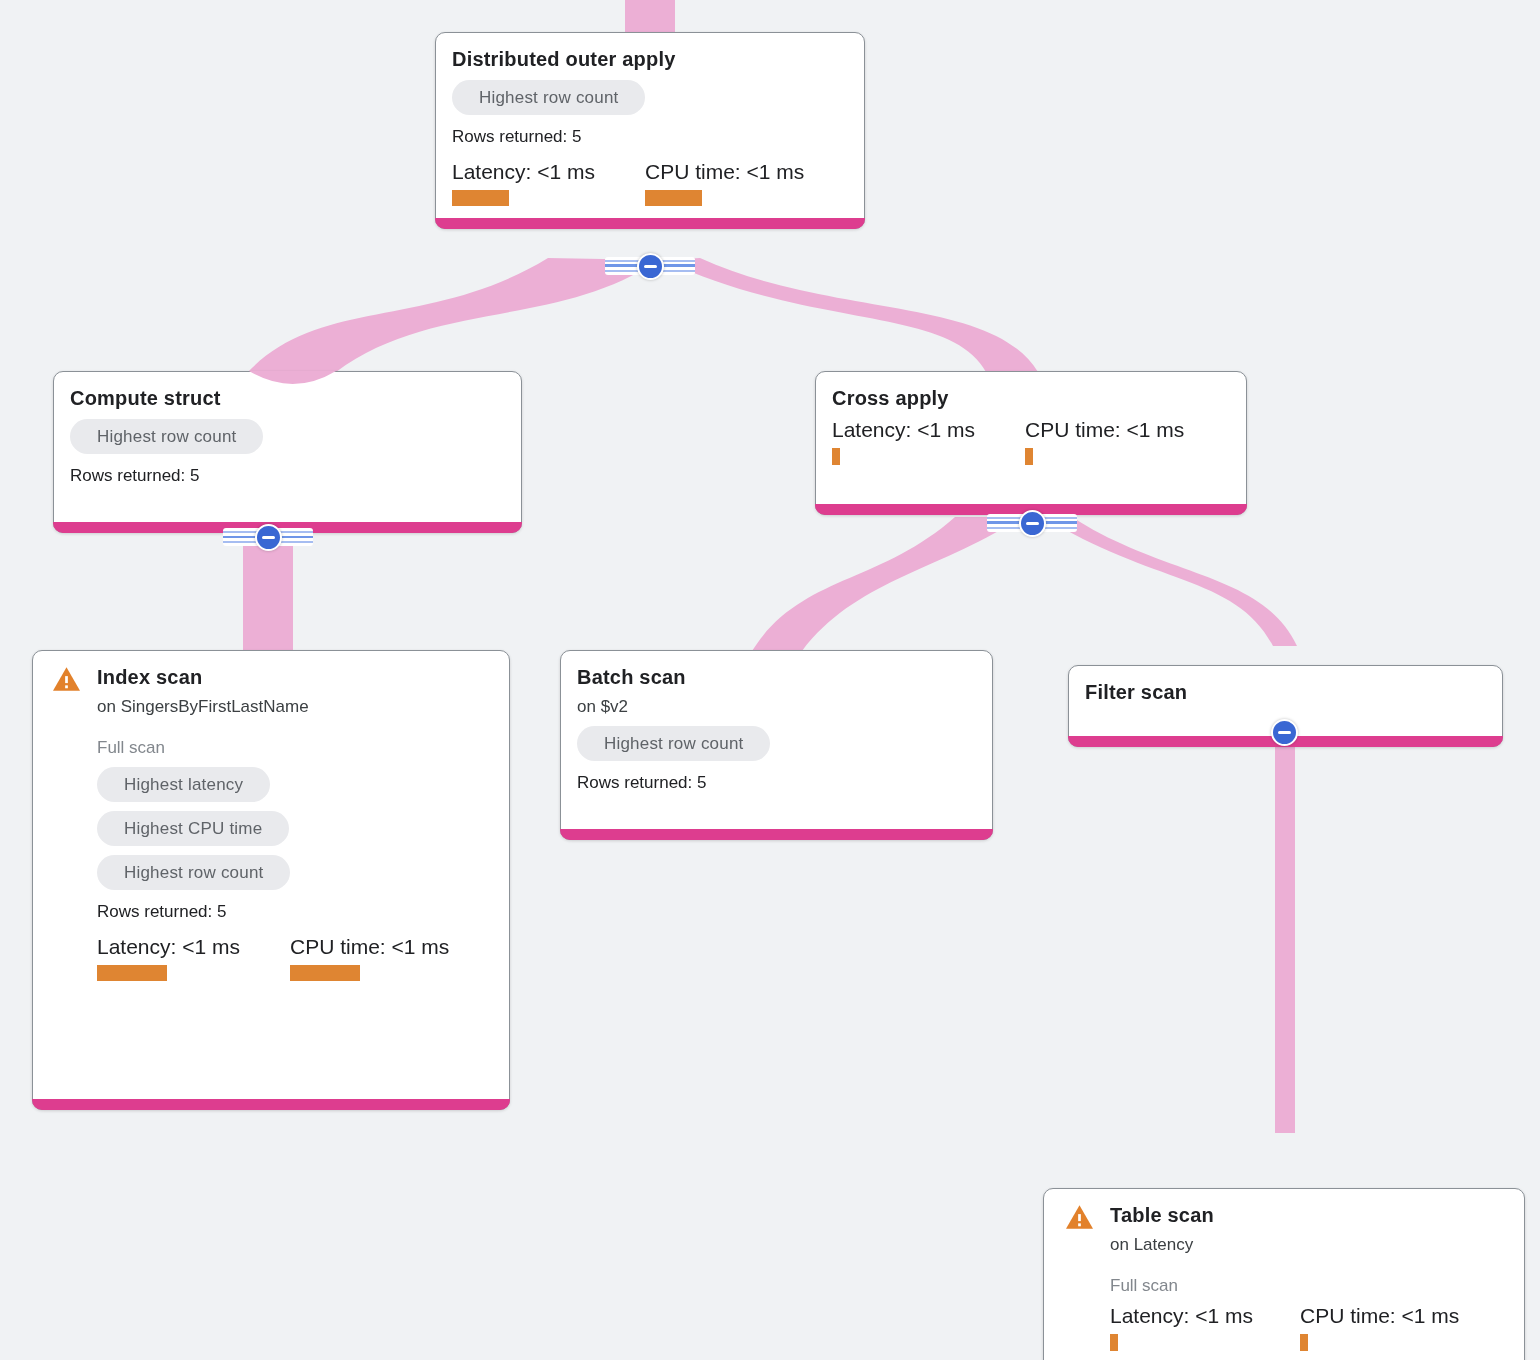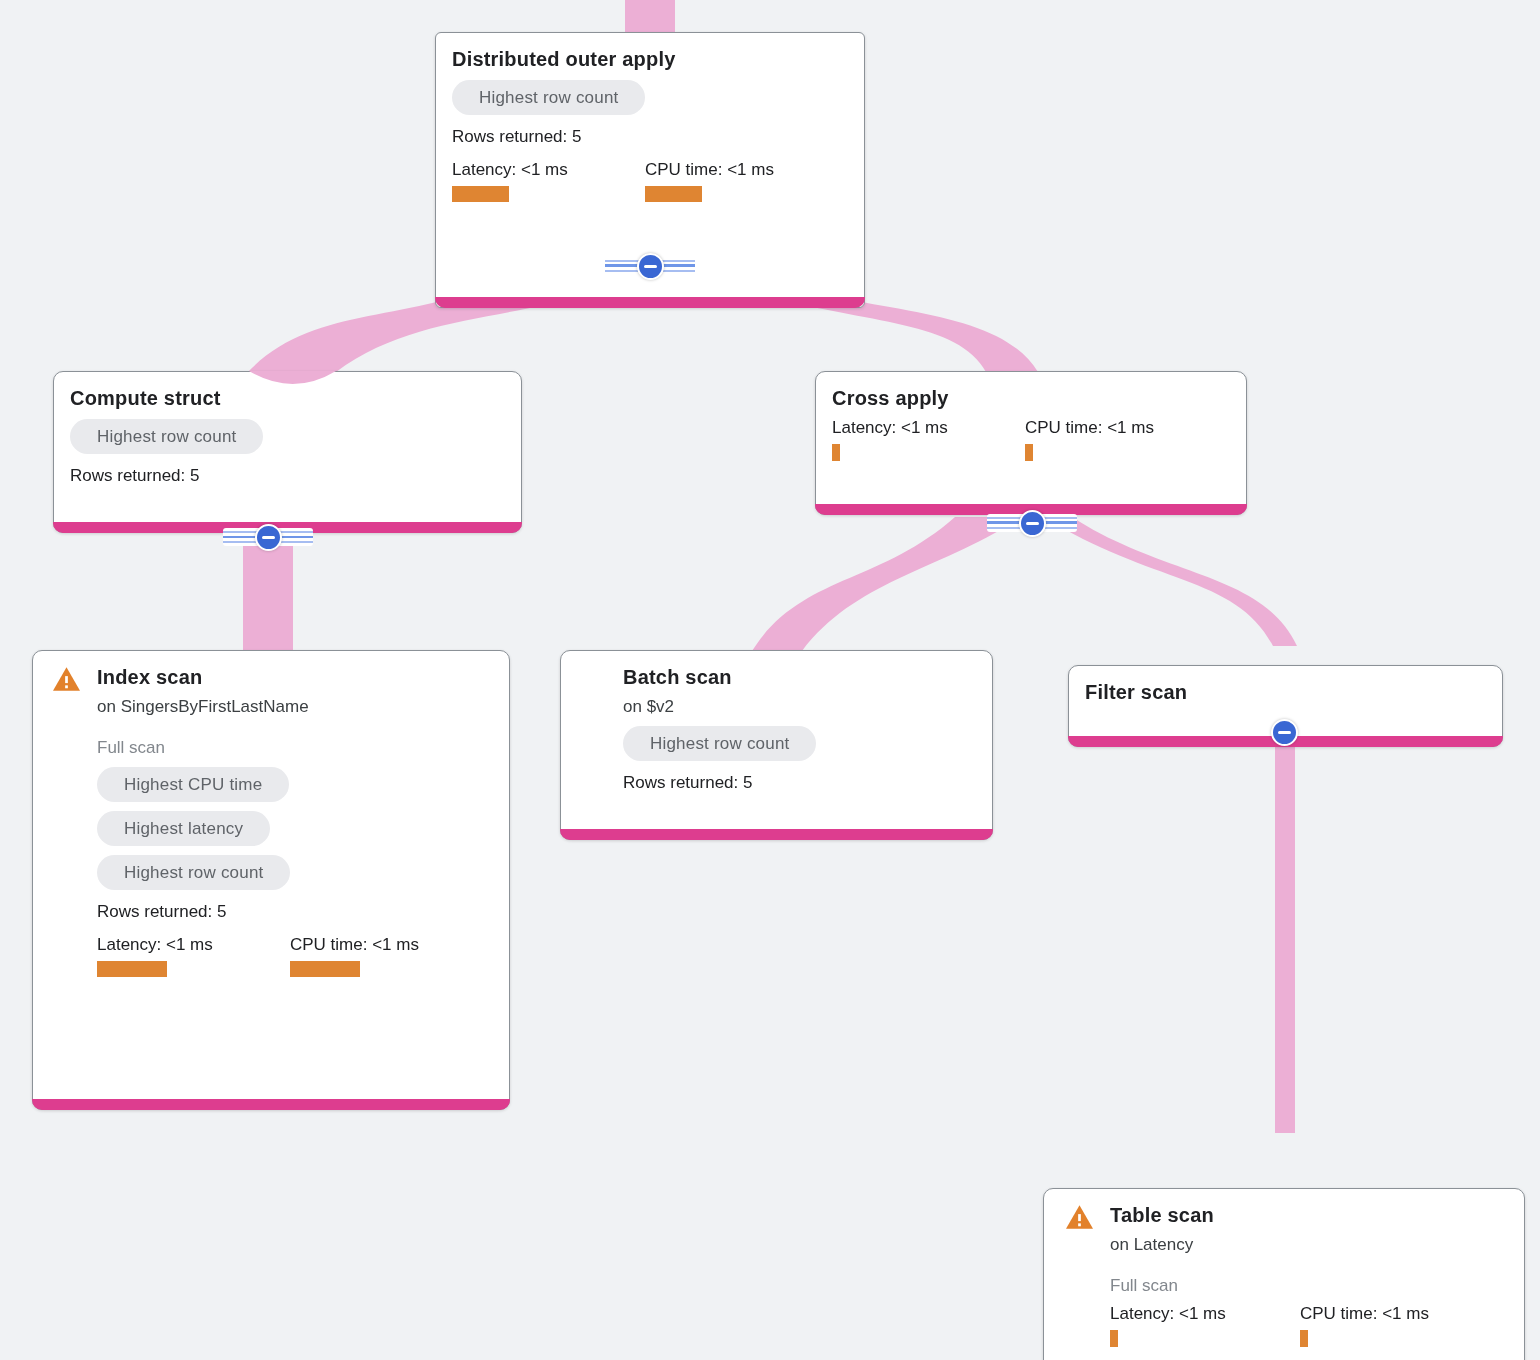--- a/index.html
+++ b/index.html
@@ -19,21 +19,21 @@
   .warn{width:27px;height:25px;flex:none;margin-top:1px;}
   .title{font-size:20px;font-weight:600;color:#202124;letter-spacing:.2px;}
   .sub{font-size:17px;color:#3C4043;margin-top:8px;}
   .muted{font-size:17px;color:#82878D;margin-top:21px;}
   .pillrow{display:block;}
   .pill{display:inline-block;background:#E9EAED;color:#5F6368;font-size:17px;line-height:1;
         padding:9px 27px;border-radius:18px;margin-top:9px;letter-spacing:.2px;}
   .rows{font-size:17px;color:#202124;margin-top:12px;}
   .metrics{display:flex;margin-top:13px;}
   .metric{width:193px;flex:none;}
-  .mlabel{font-size:17px;color:#202124;}
+  .mlabel{font-size:21px;color:#202124;}
   .bar{background:#DF8532;margin-top:6px;height:16px;}
   .bar-md{width:57px;}
   .bar-lg{width:70px;}
   .bar-sm{width:8px;height:17px;}
 
   
   .cbtn{position:absolute;z-index:3;width:90px;height:18px;display:flex;
         align-items:center;justify-content:center;cursor:pointer;}
   .cbtn .band{position:absolute;inset:0;border-radius:3px;
       background:linear-gradient(to bottom,
@@ -53,21 +53,21 @@
   <svg class="edges" width="1540" height="1360" viewBox="0 0 1540 1360">
     <rect x="625" y="0" width="50" height="36" fill="#ECAFD5"></rect>
     <path d="M548,258 C430,330 320,296 248,372 L336,372 C432,300 560,328 658,260 Z" fill="#ECAFD5"></path>
     <path d="M664,260 C812,330 950,306 986,372 L1038,372 C992,296 832,318 700,258 Z" fill="#ECAFD5"></path>
     <rect x="243" y="533" width="50" height="120" fill="#ECAFD5"></rect>
     <path d="M955,517 C878,585 800,575 752,651 L802,651 C856,580 936,572 1022,517 Z" fill="#ECAFD5"></path>
     <path d="M1044,517 C1152,585 1236,575 1273,646 L1297,646 C1262,572 1166,578 1072,517 Z" fill="#ECAFD5"></path>
     <rect x="1275" y="733" width="20" height="400" fill="#ECAFD5"></rect>
   </svg>
 
-  <div class="node" style="left:435px;top:32px;width:430px;height:276px;border-radius:6px;">
+  <div class="node" style="left:435px;top:32px;width:430px;height:197px;">
     <div class="node-inner">
       <div class="content">
         <div class="title">Distributed outer apply</div>
         <div class="pillrow"><span class="pill">Highest row count</span></div>
         <div class="rows">Rows returned: 5</div>
         <div class="metrics">
           <div class="metric">
             <div class="mlabel">Latency: &lt;1 ms</div>
             <div class="bar bar-md"></div>
           </div>
@@ -115,40 +115,40 @@
     <div class="node-inner" style="padding-left:20px;">
       <svg class="warn" viewBox="0 0 24 22">
         <path d="M0 21h24L12 0 0 21z" fill="#E2812B"></path>
         <rect x="10.8" y="8" width="2.4" height="6.2" fill="#fff"></rect>
         <rect x="10.8" y="16.2" width="2.4" height="2.6" fill="#fff"></rect>
       </svg>
       <div class="content">
         <div class="title">Index scan</div>
         <div class="sub">on SingersByFirstLastName</div>
         <div class="muted">Full scan</div>
+        <div class="pillrow"><span class="pill">Highest latency</span></div>
         <div class="pillrow"><span class="pill">Highest CPU time</span></div>
-        <div class="pillrow"><span class="pill">Highest latency</span></div>
         <div class="pillrow"><span class="pill">Highest row count</span></div>
         <div class="rows">Rows returned: 5</div>
         <div class="metrics">
           <div class="metric">
             <div class="mlabel">Latency: &lt;1 ms</div>
             <div class="bar bar-lg"></div>
           </div>
           <div class="metric">
             <div class="mlabel">CPU time: &lt;1 ms</div>
             <div class="bar bar-lg"></div>
           </div>
         </div>
       </div>
     </div>
     <div class="node-footer"></div>
   </div>
 
-  <div class="node" style="left:560px;top:650px;width:433px;height:190px;padding-left:46px;">
+  <div class="node" style="left:560px;top:650px;width:433px;height:190px;">
     <div class="node-inner">
       <div class="content">
         <div class="title">Batch scan</div>
         <div class="sub">on $v2</div>
         <div class="pillrow"><span class="pill">Highest row count</span></div>
         <div class="rows">Rows returned: 5</div>
       </div>
     </div>
     <div class="node-footer"></div>
   </div>

